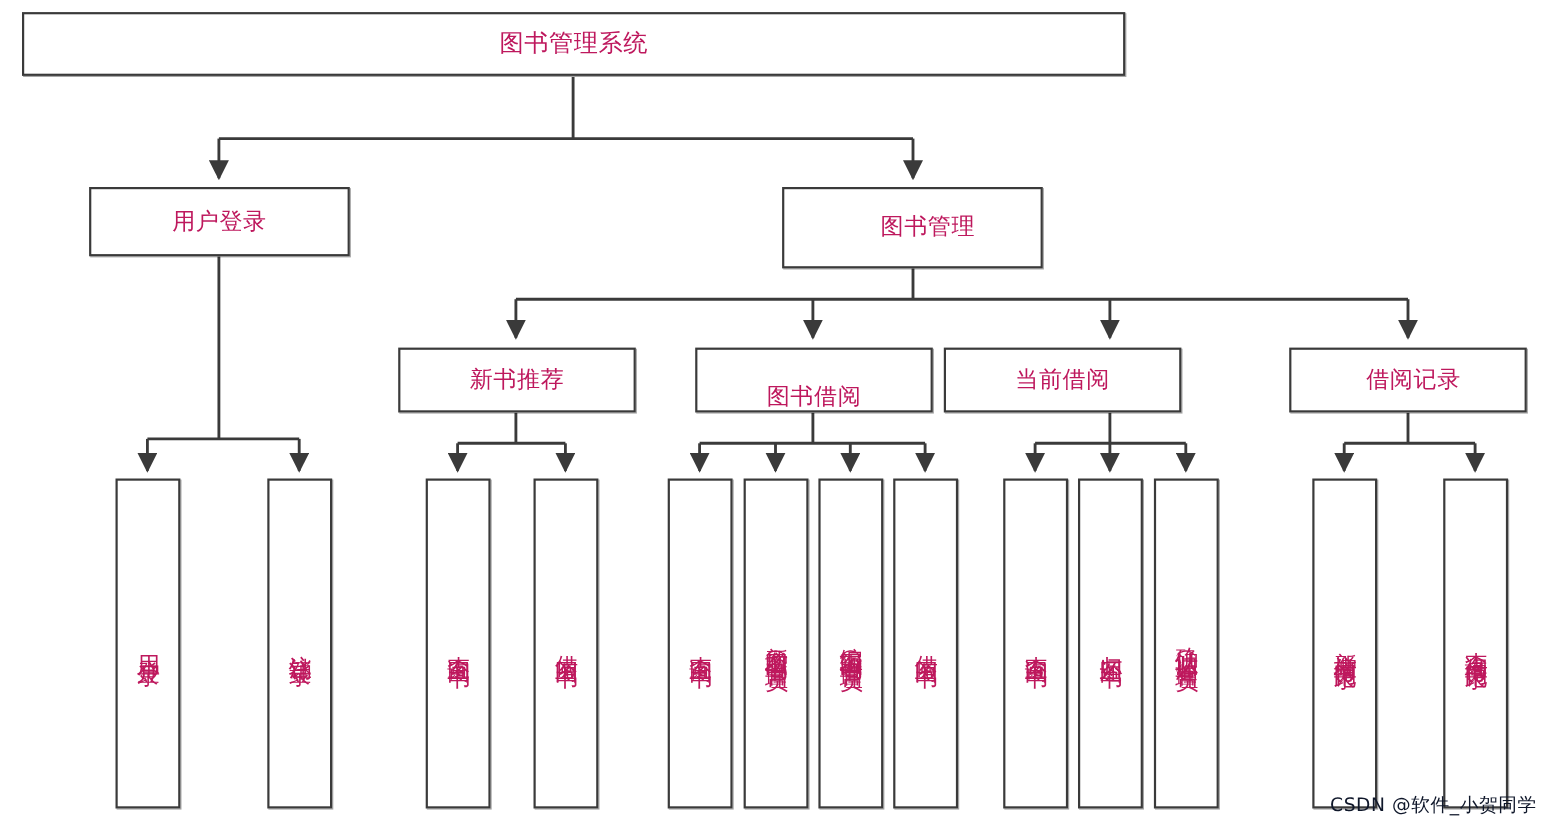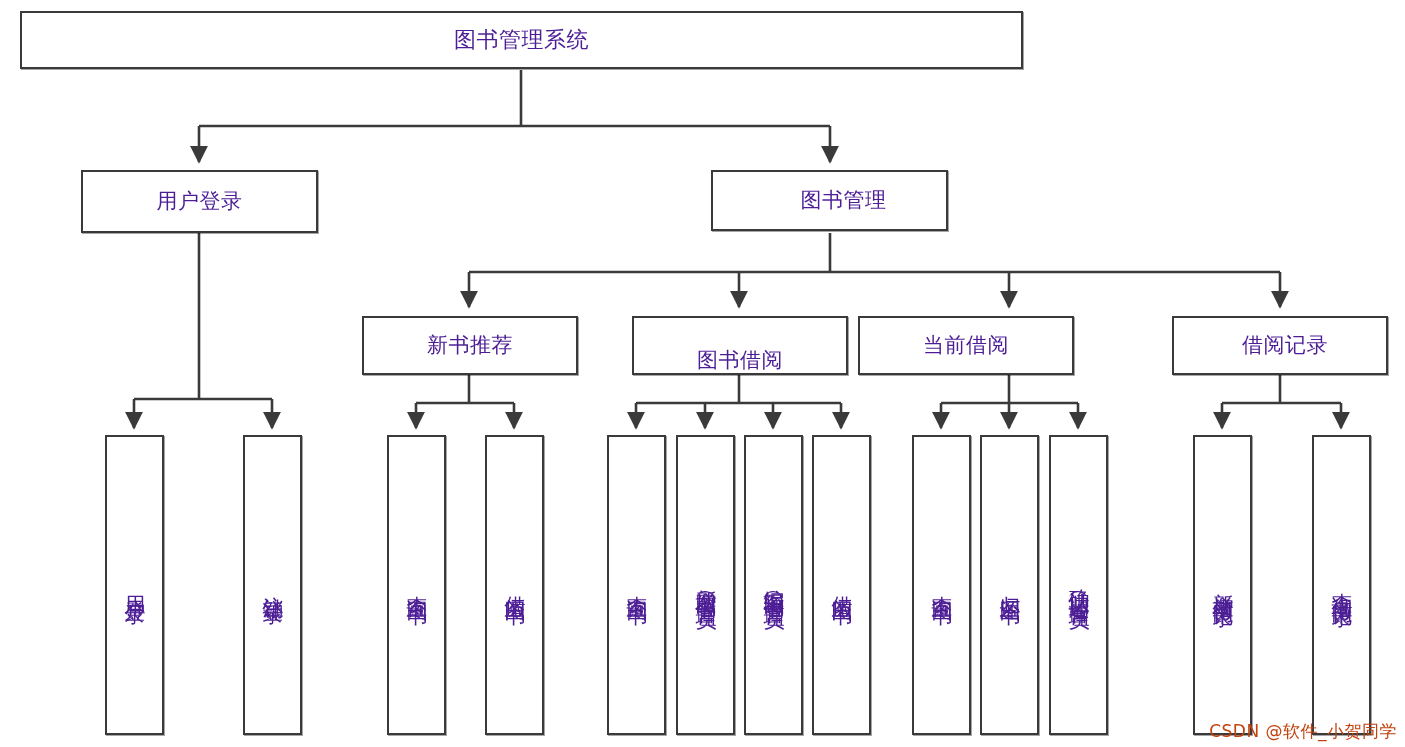--- a/index.html
+++ b/index.html
@@ -29,21 +29,21 @@
   }
   
   .node {
     position: absolute;
     box-sizing: border-box;
     border: 2px solid #3a3a3a;
     background: #ffffff;
     display: flex;
     align-items: center;
     justify-content: center;
-    color: #4c1d95;
+    color: #be185d;
     box-shadow: 1px 1px 0 rgba(0,0,0,0.35);
   }
   .node .label {
     display: block;
     text-align: center;
     letter-spacing: 0.5px;
     line-height: 1.12;
     white-space: nowrap;
   }
   
@@ -65,21 +65,21 @@
     letter-spacing: 3px;
     line-height: 1.0;
     white-space: nowrap;
   }
   
   #watermark {
     position: absolute;
     right: 8px;
     bottom: 4px;
     font-size: 17px;
-    color: #c2410c;
+    color: #0f172a;
     letter-spacing: 0.5px;
     user-select: none;
     white-space: nowrap;
   }
 </style>
 </head>
 <body>
 
 <div id="canvas">
 
@@ -133,21 +133,21 @@
     </g>
   </svg>
 
   <div class="node horiz root" style="left:20px; top:11px; width:1003px; height:58px;">
     <span class="label">图书管理系统</span>
   </div>
 
   <div class="node horiz" style="left:81px; top:170px; width:237px; height:63px;">
     <span class="label">用户登录</span>
   </div>
-  <div class="node horiz" style="left:711px; top:170px; width:237px; height:61px;padding-left:28px;">
+  <div class="node horiz" style="left:711px; top:170px; width:237px; height:74px;padding-left:28px;">
     <span class="label">图书管理</span>
   </div>
 
   <div class="node horiz" style="left:362px; top:316px; width:216px; height:59px;">
     <span class="label">新书推荐</span>
   </div>
   <div class="node horiz" style="left:632px; top:316px; width:216px; height:59px;align-items:flex-end;">
     <span class="label">图书借阅</span>
   </div>
   <div class="node horiz" style="left:858px; top:316px; width:216px; height:59px;">

